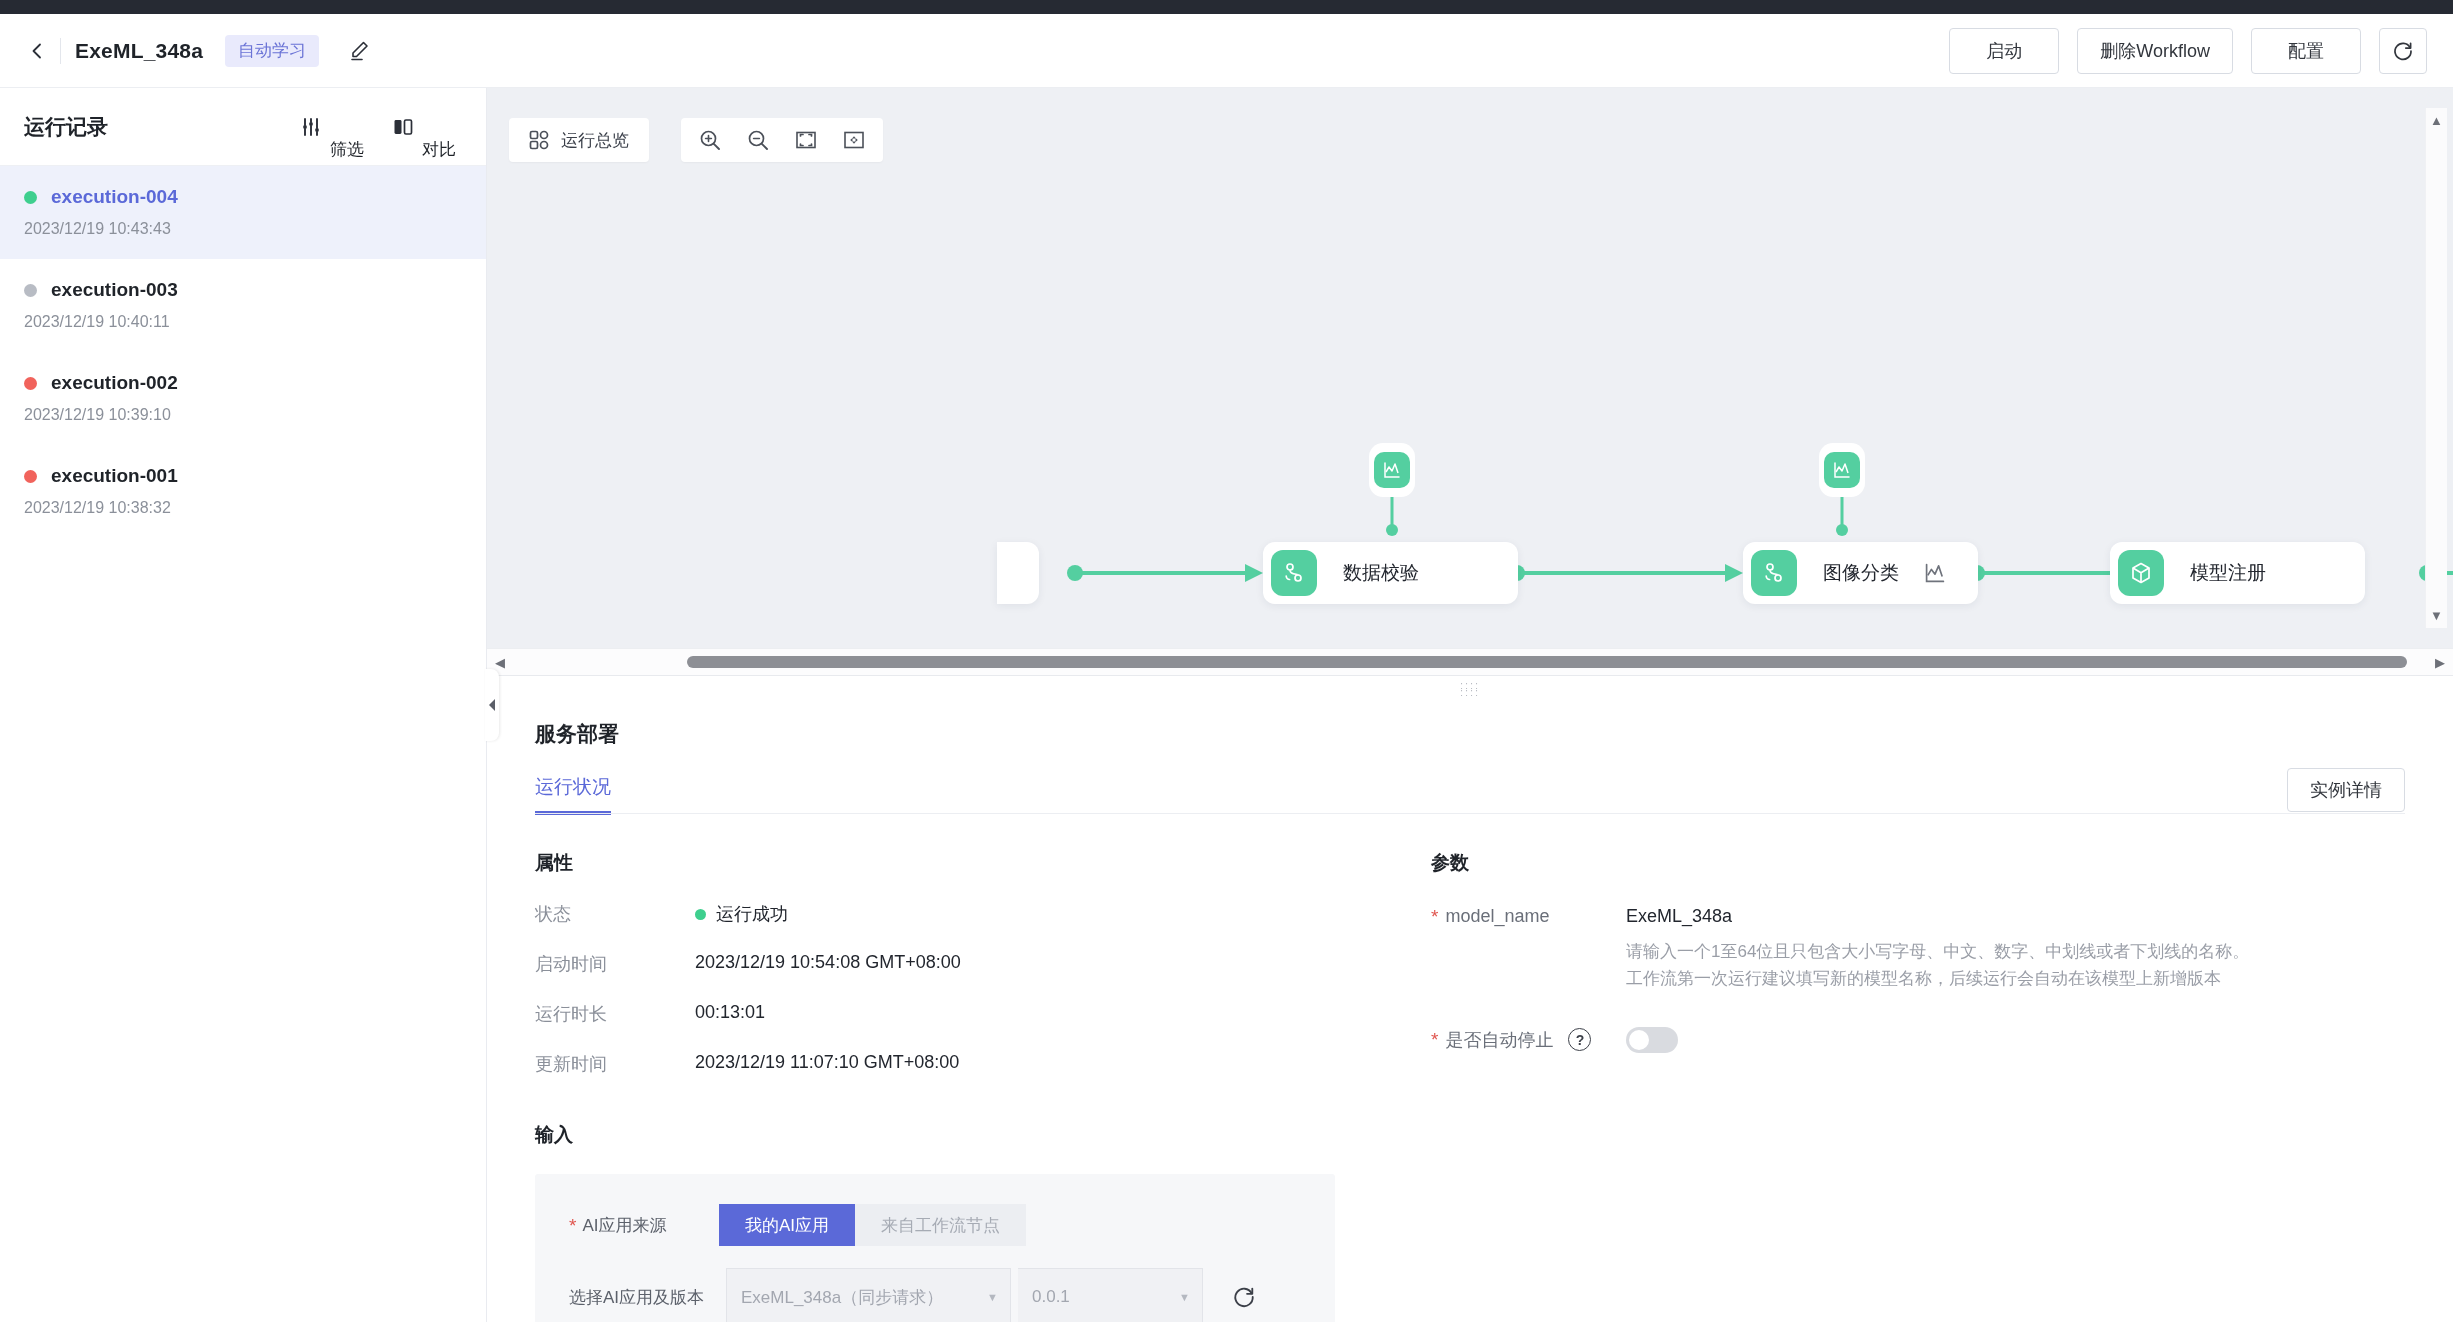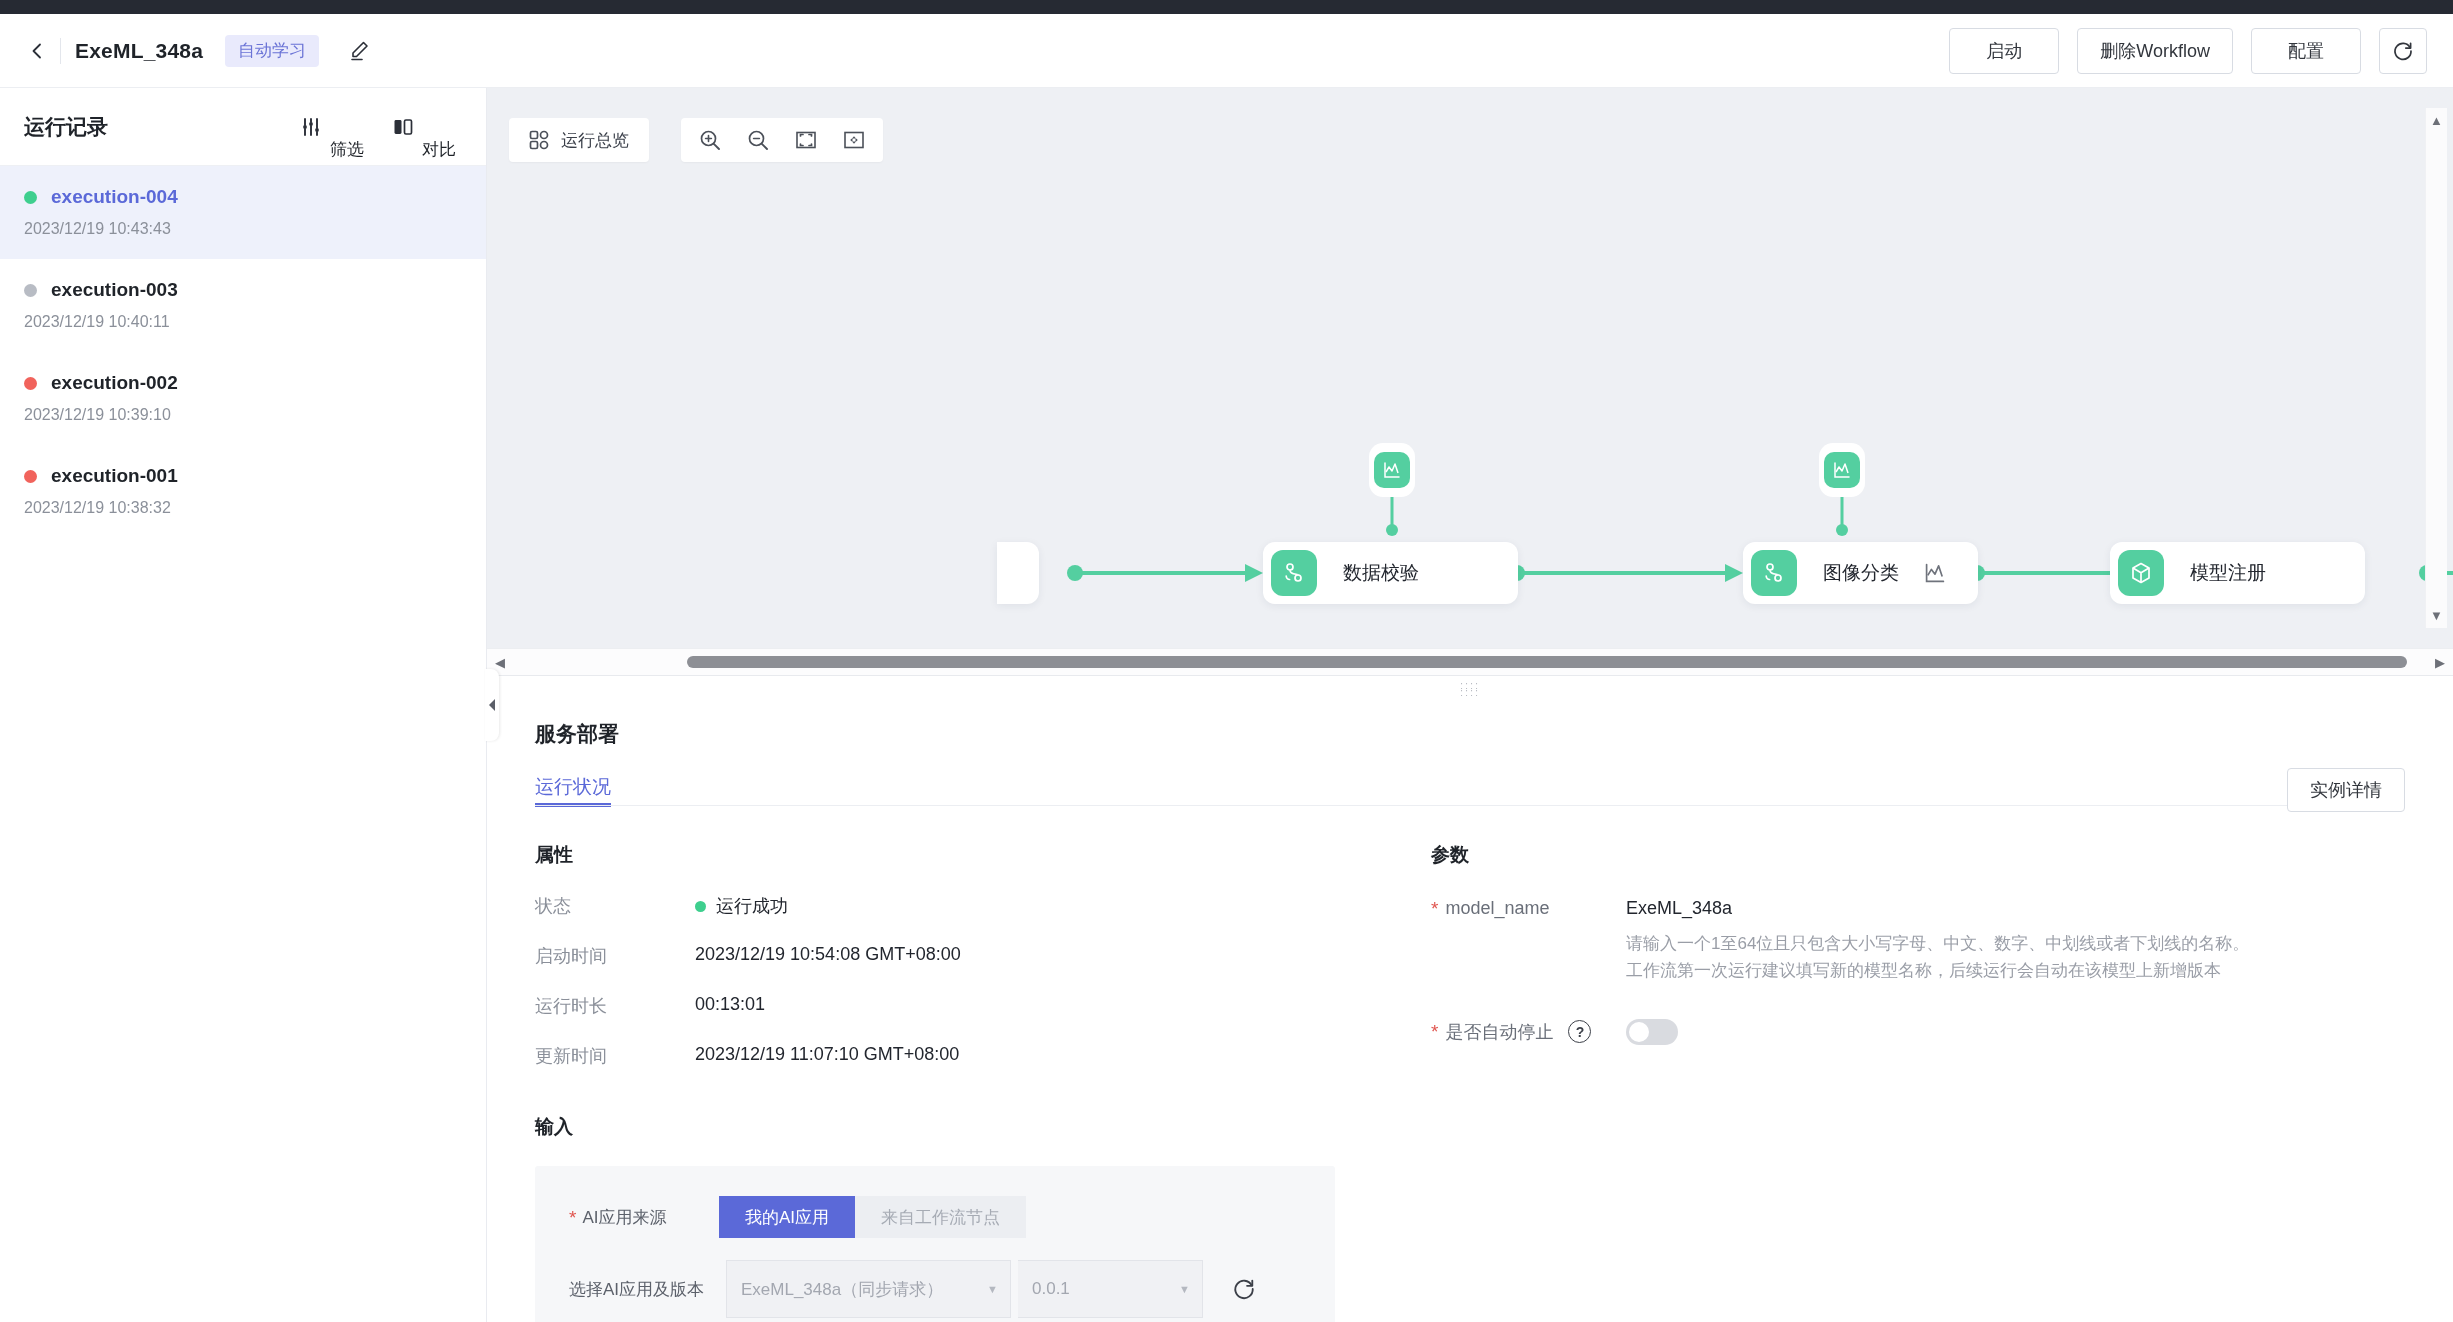--- a/index.html
+++ b/index.html
@@ -158,21 +158,21 @@
     height: 26px; background: #fff; display: flex; align-items: center; justify-content: center;
     cursor: row-resize; flex: 0 0 26px;
   }
   .grip { letter-spacing: 2px; color: #b9bcc3; font-size: 11px; line-height: 7px; }
 
   
   .detail { flex: 1; background: #fff; padding: 0 0 0 0; overflow: hidden; position: relative; }
   .detail-inner { padding: 18px 48px 0 48px; }
   .detail-title { font-size: 21px; font-weight: bold; color: #1f2329; }
   .tabs-row { display: flex; align-items: flex-start; margin-top: 26px; position: relative; }
-  .tab { font-size: 19px; color: #5b69d8; padding-bottom: 6px; cursor: pointer; position: relative; }
+  .tab { font-size: 19px; color: #5b69d8; padding-bottom: 14px; cursor: pointer; position: relative; }
   .tab.active::after {
     content: ""; position: absolute; left: 0; right: 0; bottom: -1px; height: 4px; background: #5b69d8;
   }
   .tabs-line { position: absolute; left: 0; right: 0; bottom: 0; height: 1px; background: #eceef2; }
   .instance-btn {
     position: absolute; right: 0; top: -6px;
     height: 44px; padding: 0 22px; border: 1px solid #d8dce3; border-radius: 4px; background: #fff;
     font-size: 18px; color: #32363d; cursor: pointer; font-family: inherit;
   }
 

